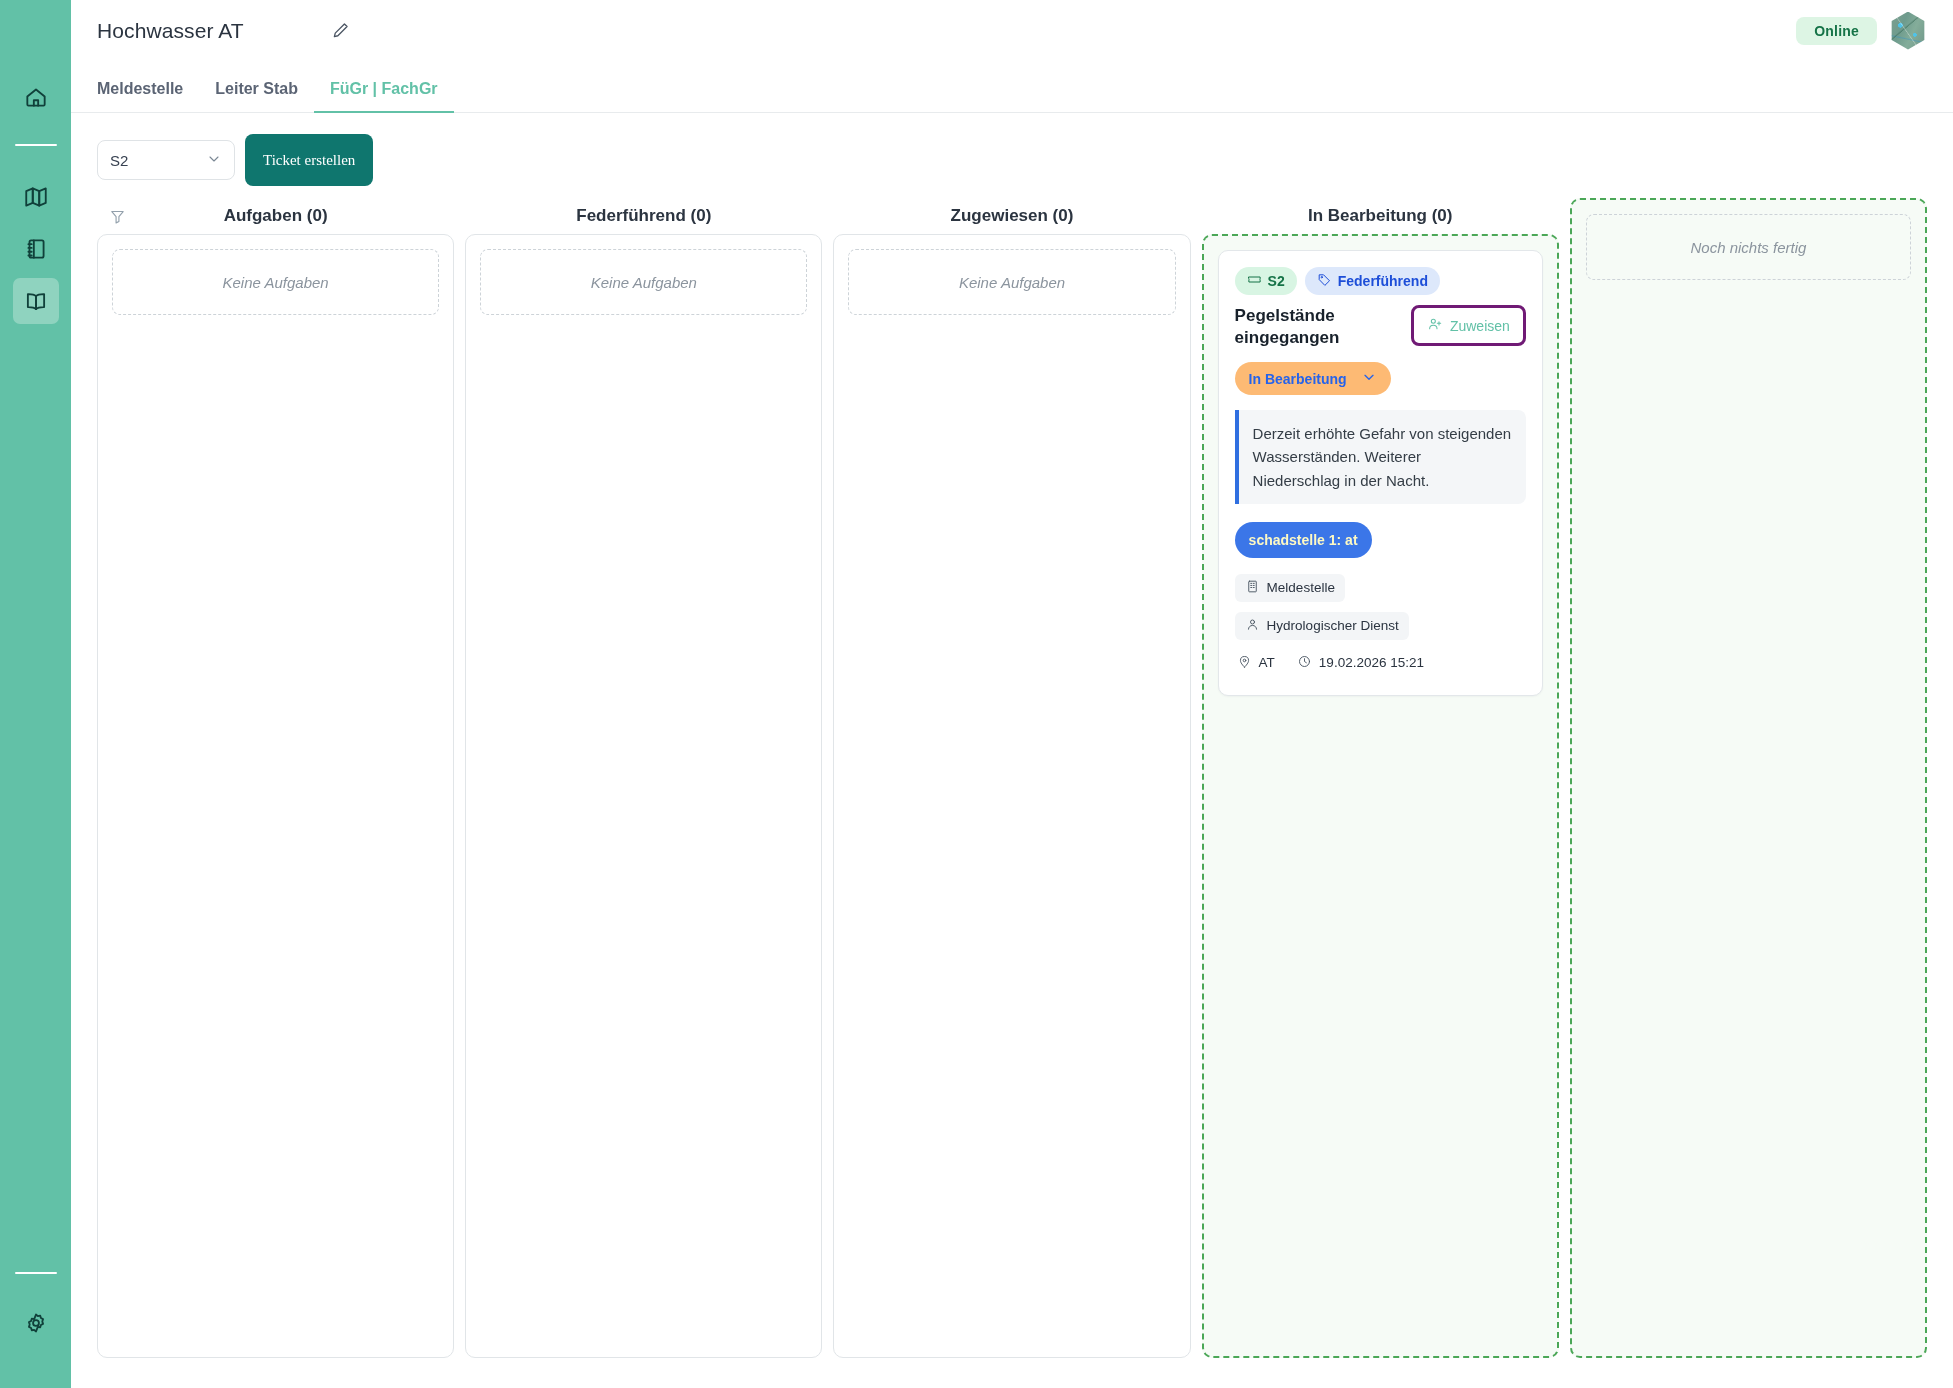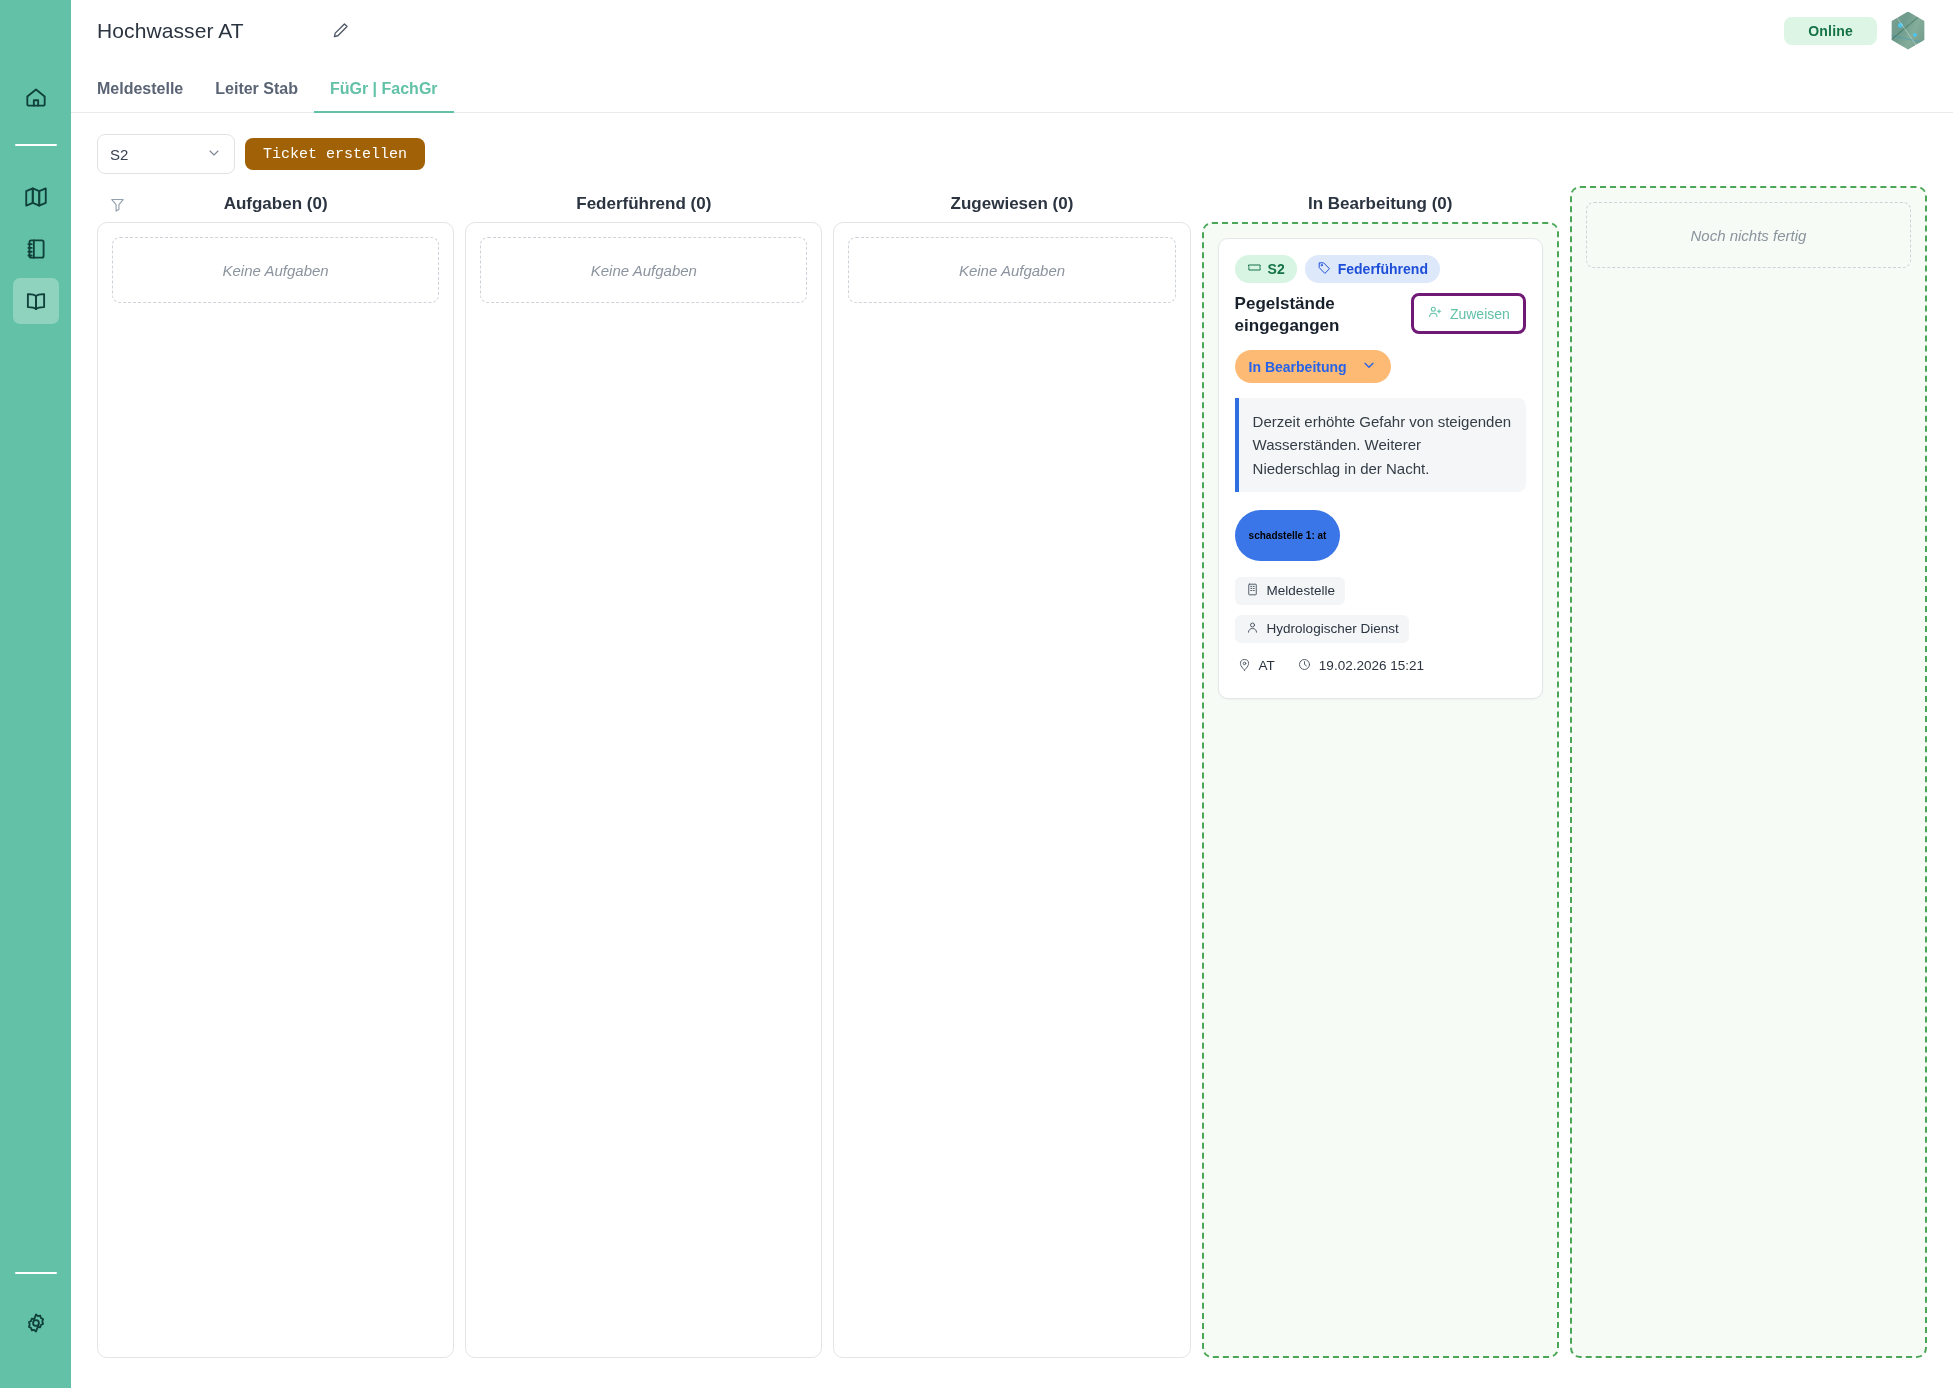--- a/index.html
+++ b/index.html
@@ -48,21 +48,21 @@
     position: relative;
     justify-content: space-between;
   }
   .app-title { font-size: 21px; color: #2b3440; font-weight: 400; letter-spacing: .1px; }
   .edit-icon { margin-left: 86px; display:flex; align-items:center; cursor:pointer; }
   .edit-icon svg { width: 21px; height: 21px; stroke:#4b5563; stroke-width:1.5; fill:none;
                    stroke-linecap:round; stroke-linejoin:round; }
   .topbar-right { margin-left: auto; display: flex; align-items: center; gap: 12px; }
   .online-badge {
     background: #ddf5e4; color: #157347; font-size: 14px; font-weight: bold;
-    padding: 6px 24px; border-radius: 8px; letter-spacing: .2px;
+    padding: 6px 18px; border-radius: 8px; letter-spacing: .2px;
   }
   .avatar {
     width: 38px; height: 38px;
     clip-path: polygon(50% 0%, 93% 25%, 93% 75%, 50% 100%, 7% 75%, 7% 25%);
     background:
       radial-gradient(circle at 30% 35%, #4fc3e8 0 6%, transparent 7%),
       radial-gradient(circle at 68% 60%, #4fc3e8 0 5%, transparent 6%),
       linear-gradient(115deg, #7fa090 0%, #6e9b8d 35%, #84ad9a 60%, #6d9487 100%);
     position: relative;
     cursor: pointer;
@@ -98,22 +98,22 @@
   
   .toolbar { display: flex; align-items: center; gap: 10px; padding: 21px 26px 0 26px; }
   .select {
     width: 138px; height: 40px; border: 1px solid #dfe3e6; border-radius: 8px;
     background: #fff; display: flex; align-items: center; justify-content: space-between;
     padding: 0 12px; font-size: 15px; color: #374151; cursor: pointer;
   }
   .select svg { width: 16px; height: 16px; stroke:#7a8794; stroke-width:1.6; fill:none;
                 stroke-linecap:round; stroke-linejoin:round; }
   .btn-primary {
-    height: 32px; background: #a16207; color: #fff; border: none; border-radius: 8px;
-    font-size: 15px; padding: 0 18px; cursor: pointer; font-family: Liberation Mono, monospace;
+    height: 52px; background: #0f766e; color: #fff; border: none; border-radius: 8px;
+    font-size: 15px; padding: 0 18px; cursor: pointer; font-family: Liberation Serif, serif;
   }
 
   
   .board {
     flex: 1; display: flex; gap: 11px;
     padding: 12px 26px 30px 26px;
     min-height: 0;
   }
   .column { flex: 1; display: flex; flex-direction: column; min-width: 0; }
   .col-head {
@@ -177,22 +177,22 @@
   .status-pill svg { width: 16px; height: 16px; stroke:#2563eb; stroke-width:2; fill:none;
                      stroke-linecap:round; stroke-linejoin:round; }
 
   .note {
     margin-top: 15px; background: #f4f6f8; border-left: 4px solid #2f6fe0;
     border-radius: 0 8px 8px 0; padding: 12px 14px;
     font-size: 15px; line-height: 1.55; color: #343d46;
   }
   .tag-blue {
     display: inline-block; margin-top: 18px;
-    background: #3b76e8; color: #000000; font-size: 10px; font-weight: bold;
-    border-radius: 999px; padding: 20px 14px;
+    background: #3b76e8; color: #fef9c3; font-size: 14px; font-weight: bold;
+    border-radius: 999px; padding: 10px 14px;
   }
   .meta-rows { margin-top: 16px; display: flex; flex-direction: column; gap: 9px; }
   .meta-line { display: flex; align-items: center; gap: 10px; flex-wrap: wrap; }
   .meta {
     display: inline-flex; align-items: center; gap: 7px;
     background: #f3f5f7; border-radius: 6px; padding: 5px 10px;
     font-size: 13.5px; color: #2b3440;
   }
   .meta.plain { background: transparent; padding-left: 2px; }
   .meta svg { width: 15px; height: 15px; stroke:#4a5562; stroke-width:1.5; fill:none;

